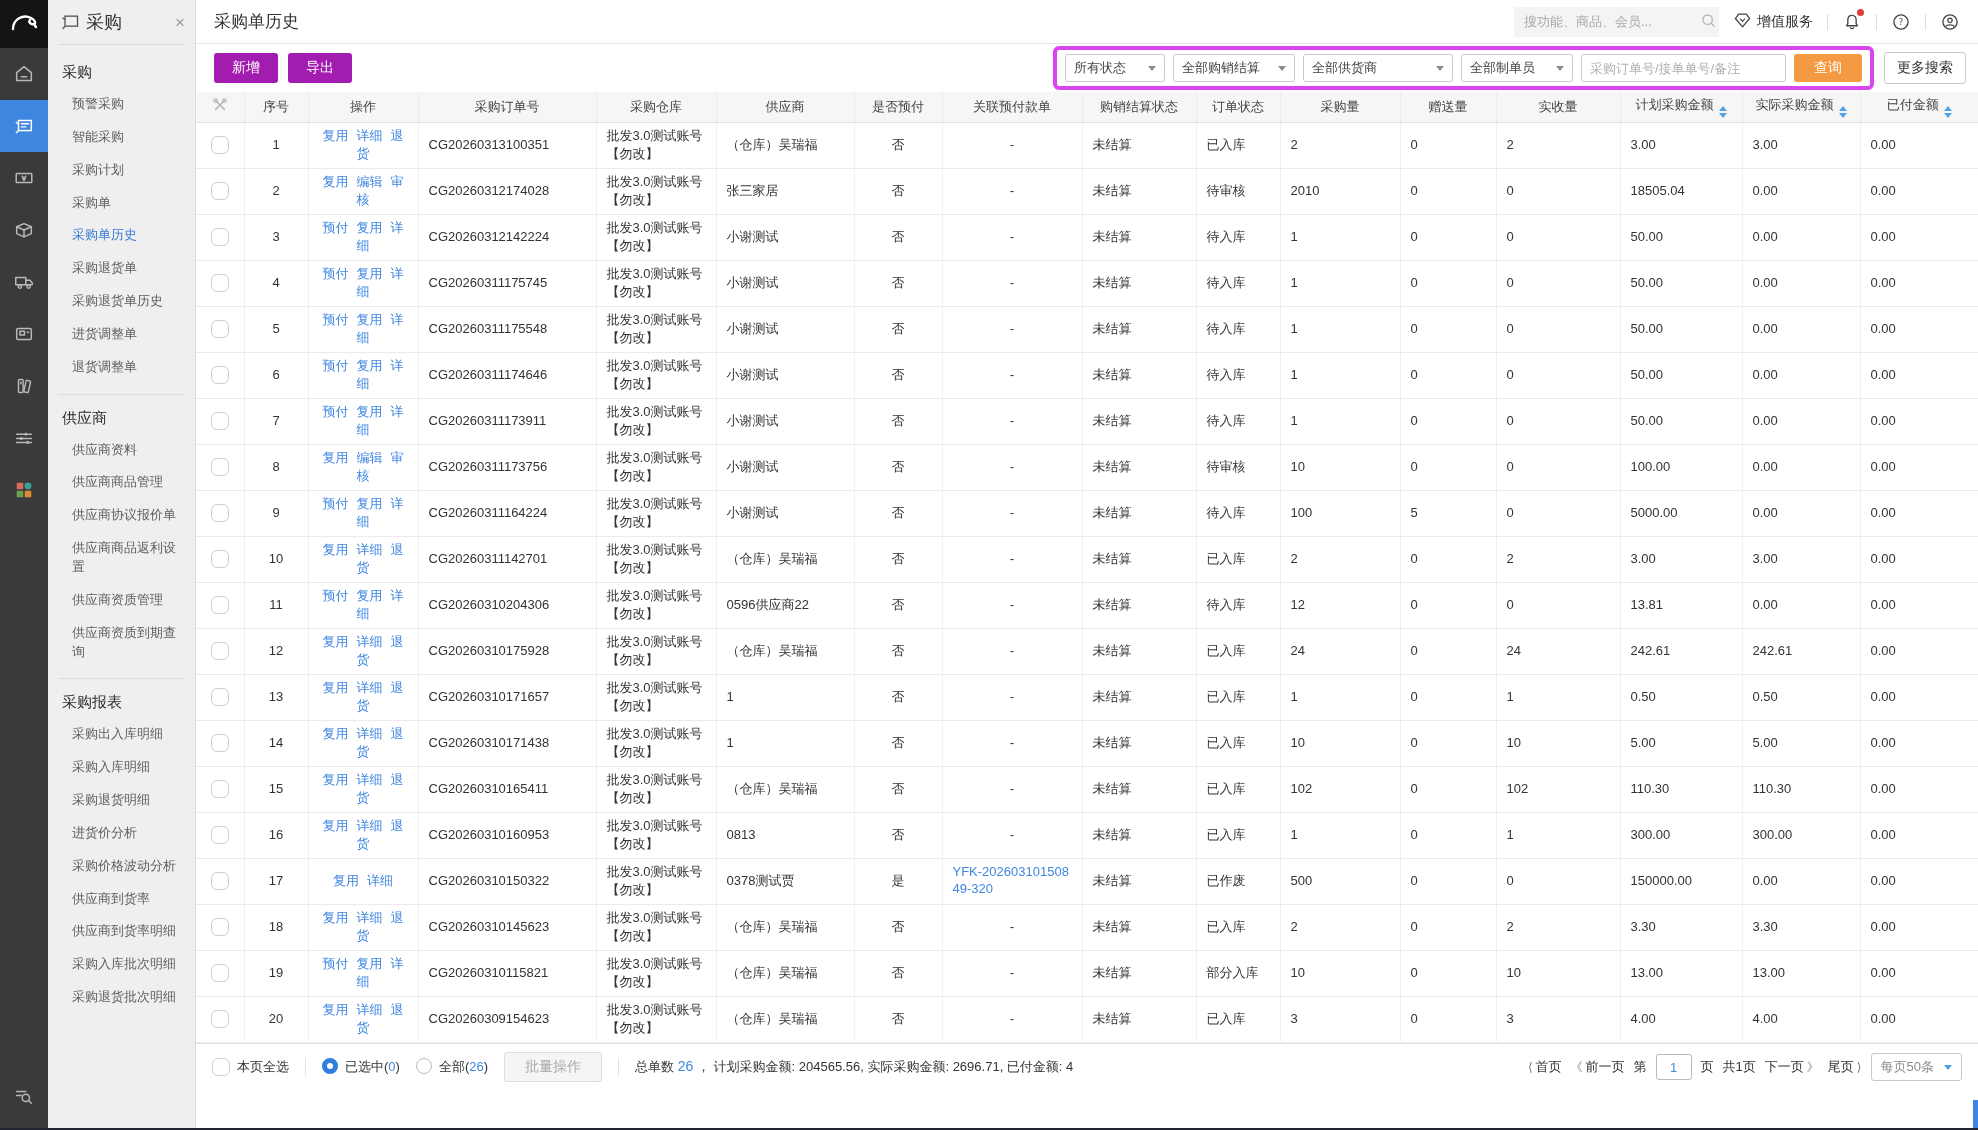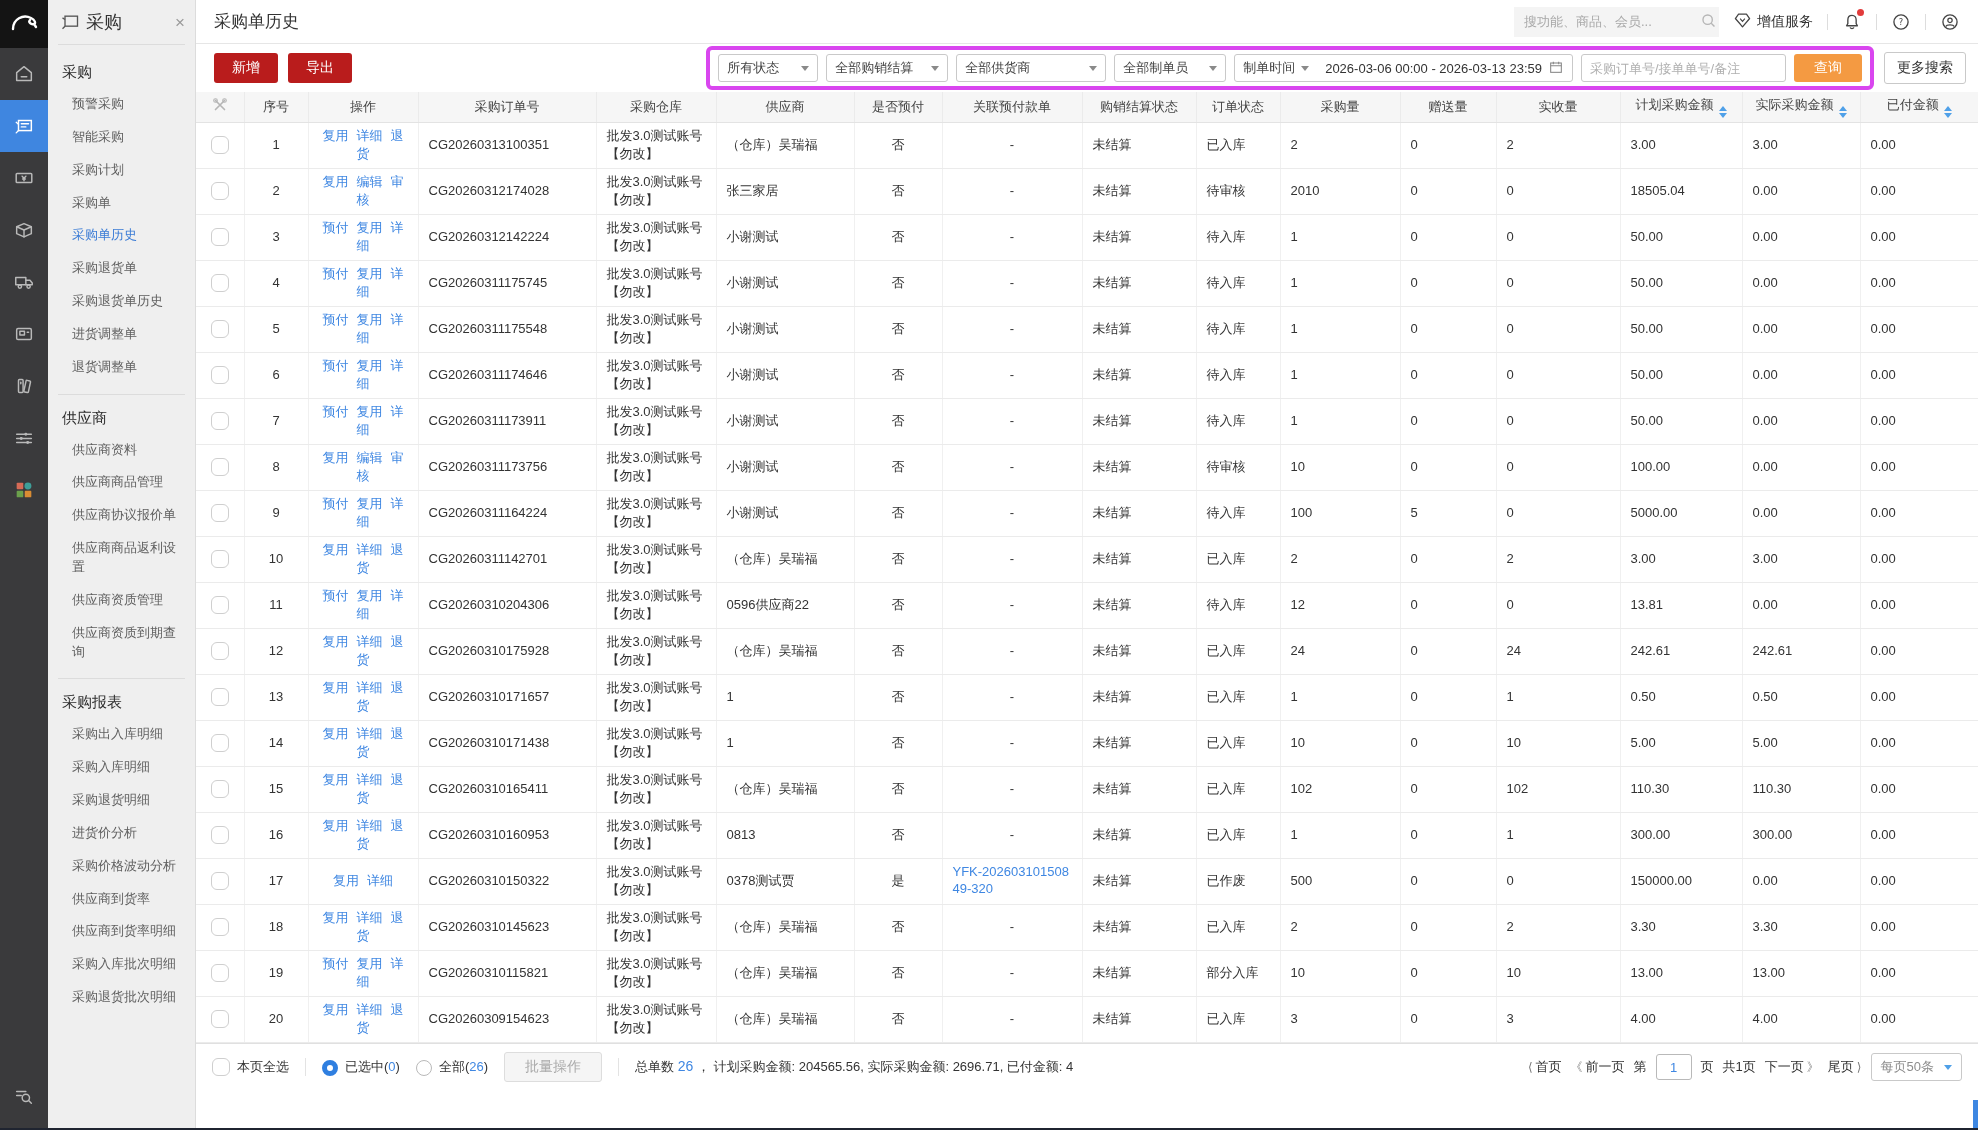--- a/index.html
+++ b/index.html
@@ -36,21 +36,21 @@
   .gsearch { width:205px; height:30px; background:#f4f4f4; display:flex; align-items:center; padding:0 8px 0 10px; }
   .gsearch input { flex:1; border:none; background:transparent; outline:none; font-size:13px; color:#333; font-family:inherit; }
   .gsearch input::placeholder { color:#a8a8a8; }
   .vas { display:flex; align-items:center; gap:5px; font-size:14px; color:#333; cursor:pointer; }
   .vsep { width:1px; height:16px; background:#ddd; }
   .icon-btn { position:relative; display:flex; align-items:center; cursor:pointer; }
   .bell-dot { position:absolute; top:-3px; right:-2px; width:7px; height:7px; background:#e23b3b; border-radius:50%; }
 
   
   .toolbar { height:48px; display:flex; align-items:center; padding:0 12px 0 18px; gap:10px; flex-shrink:0; }
-  .btn-blue { height:30px; min-width:64px; padding:0 14px; background:#b91c1c; color:#fff; border:none; border-radius:3px; font-size:14px; font-family:inherit; cursor:pointer; }
+  .btn-blue { height:30px; min-width:64px; padding:0 14px; background:#a21caf; color:#fff; border:none; border-radius:3px; font-size:14px; font-family:inherit; cursor:pointer; }
   .filter-box { margin-left:auto; display:flex; align-items:center; gap:8px; border:4px solid #d946ef; border-radius:6px; padding:4px 8px; }
   .sel { height:28px; border:1px solid #c9c9c9; border-radius:3px; background:#fff; display:flex; align-items:center; padding:0 8px; gap:8px; font-size:13px; color:#444; cursor:pointer; }
   .sel .flex1 { flex:1; }
   .caret { width:0; height:0; border-left:4px solid transparent; border-right:4px solid transparent; border-top:5px solid #8a8a8a; margin-left:auto; }
   .time-ctl { height:28px; border:1px solid #c9c9c9; border-radius:3px; background:#fff; display:flex; align-items:center; }
   .time-seg { display:flex; align-items:center; gap:6px; padding:0 8px; font-size:13px; color:#444; cursor:pointer; }
   .date-seg { display:flex; align-items:center; gap:6px; padding:0 8px; font-size:13px; color:#333; border-left:0; white-space:nowrap; cursor:pointer; }
   .kw-input { height:28px; width:205px; border:1px solid #c9c9c9; border-radius:3px; padding:0 8px; font-size:13px; color:#333; outline:none; font-family:inherit; }
   .kw-input::placeholder { color:#b0b0b0; }
   .btn-orange { height:28px; padding:0 20px; background:#f49a42; color:#fff; border:none; border-radius:3px; font-size:14px; font-family:inherit; cursor:pointer; }
@@ -68,21 +68,21 @@
   .linkdoc { display:inline-block; text-align:left; line-height:1.3; word-break:break-all; }
   .cbx { display:inline-block; width:18px; height:18px; border:1px solid #cfcfcf; border-radius:6px; background:#fff; vertical-align:middle; cursor:pointer; }
   .sort { display:inline-flex; flex-direction:column; gap:2px; margin-left:5px; vertical-align:-2px; }
   .sort i { width:0; height:0; border-left:4px solid transparent; border-right:4px solid transparent; }
   .sort .up { border-bottom:5px solid #4fa0e8; }
   .sort .down { border-top:5px solid #4fa0e8; }
 
   
   .foot { height:48px; border-top:1px solid #e0e0e0; display:flex; align-items:center; padding:0 16px; gap:16px; flex-shrink:0; margin-top:0; }
   .foot .fsep { width:1px; height:18px; background:#e3e3e3; }
-  .flabel { display:flex; align-items:flex-end; gap:7px; cursor:pointer; color:#333; font-size:13px; white-space:nowrap; }
+  .flabel { display:flex; align-items:flex-start; gap:7px; cursor:pointer; color:#333; font-size:13px; white-space:nowrap; }
   .radio { width:16px; height:16px; border-radius:50%; border:1px solid #b9b9b9; background:#fff; display:inline-block; }
   .radio.on { border:5px solid #2f7fe0; }
   .blue { color:#3f87e2; }
   .btn-batch { height:30px; padding:0 20px; background:#f5f5f5; border:1px solid #ddd; border-radius:3px; color:#aaa; font-size:14px; font-family:inherit; }
   .summary { font-size:13px; color:#333; white-space:nowrap; }
   .pager { margin-left:auto; display:flex; align-items:center; gap:9px; font-size:13px; color:#333; white-space:nowrap; }
   .pager .glyph { color:#777; font-size:12px; }
   .pg-link { cursor:pointer; display:flex; align-items:center; gap:3px; }
   .pg-input { width:36px; height:26px; border:1px solid #b9b9b9; border-radius:3px; text-align:center; color:#3f87e2; font-size:13px; outline:none; font-family:inherit; }
   .pp-sel { height:28px; border:1px solid #c9c9c9; border-radius:3px; display:flex; align-items:center; gap:10px; padding:0 9px; color:#8d8d8d; cursor:pointer; }
@@ -281,35 +281,20 @@
           <span class="flex1">全部购销结算</span>
             <i class="caret"></i>
         </div>
         <div class="sel" style="width:150px">
           <span class="flex1">全部供货商</span>
             <i class="caret"></i>
         </div>
         <div class="sel" style="width:112px">
           <span class="flex1">全部制单员</span>
             <i class="caret"></i>
-        </div>
-        <div class="time-ctl">
-          <div class="time-seg">
-            <span>制单时间</span>
-              <i class="caret"></i>
-          </div>
-          <div class="date-seg">
-            <span>2026-03-06 00:00  -  2026-03-13 23:59</span>
-            <span>
-              <svg width="16" height="16" viewBox="0 0 24 24">
-                  <rect x="4" y="6" width="16" height="14" fill="none" stroke="#888" stroke-width="1.6"></rect>
-                  <path d="M4 10 H20 M8 4 V8 M16 4 V8" stroke="#888" stroke-width="1.6" fill="none"></path>
-                </svg>
-            </span>
-          </div>
         </div>
         <input class="kw-input" placeholder="采购订单号/接单单号/备注" style="">
         <button class="btn-orange">查询</button>
       </div>
 
       <button class="btn-plain">更多搜索</button>
     </div>
 
     <div class="tablewrap">
       <table>

